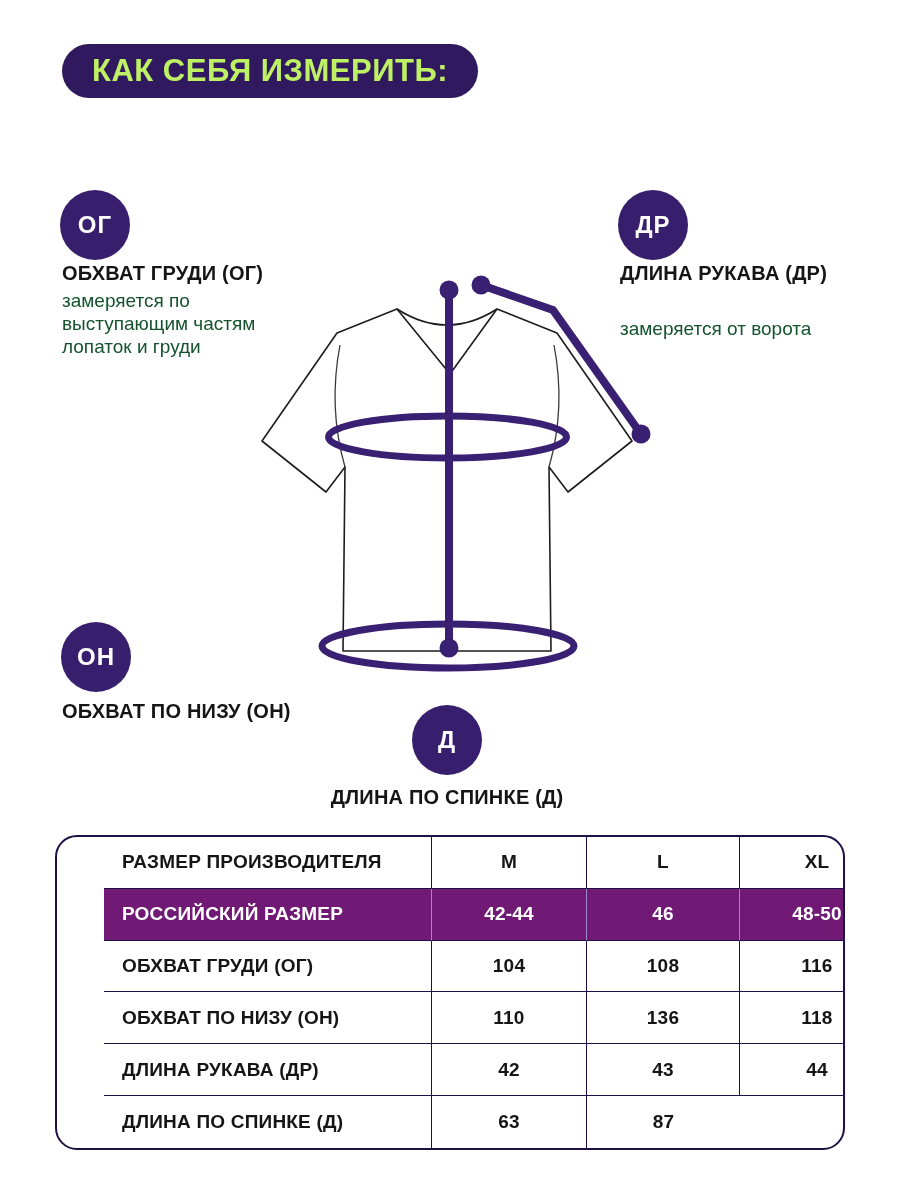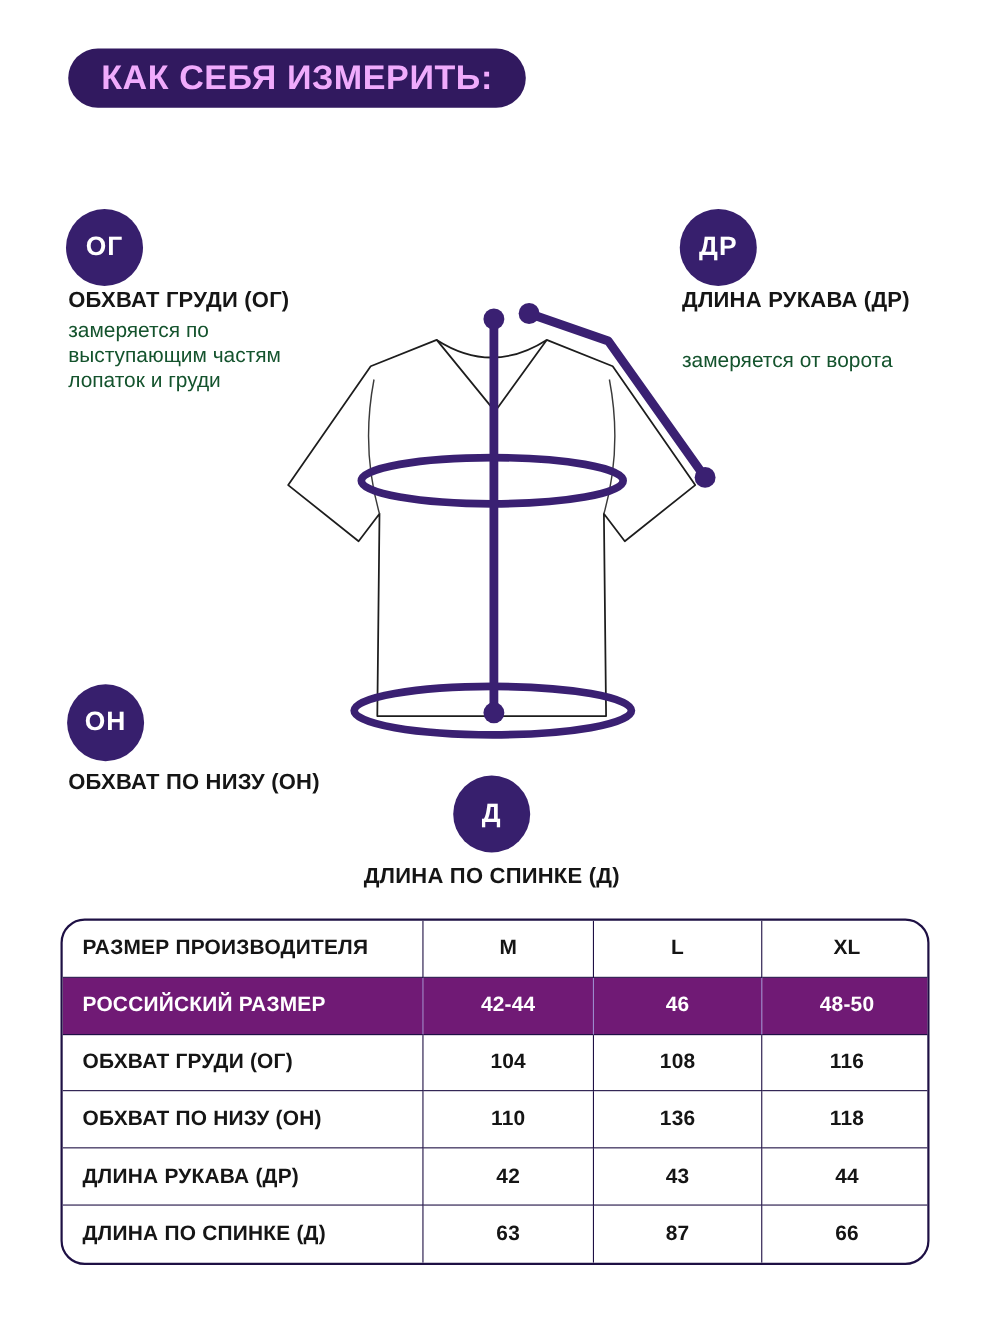--- a/index.html
+++ b/index.html
@@ -20,21 +20,21 @@
     left: 62px;
     top: 44px;
     height: 54px;
     padding: 0 30px;
     background: #31195f;
     border-radius: 27px;
     display: inline-flex;
     align-items: center;
   }
   .header-pill .title {
-    color: #f0abfc;
+    color: #bef264;
     font-size: 31px;
     font-weight: bold;
     letter-spacing: 0.5px;
     white-space: nowrap;
   }
 
   
   .badge {
     position: absolute;
     width: 70px;
@@ -99,20 +99,21 @@
     left: 55px;
     top: 835px;
     width: 790px;
     height: 315px;
     border: 2px solid #1e1044;
     border-radius: 22px;
     overflow: hidden;
     display: grid;
     grid-template-rows: repeat(6, 1fr);
     background: #ffffff;
+    padding-left: 47px;
   }
   .trow {
     display: grid;
     grid-template-columns: 328px 155px 153px 154px;
   }
   .tcell {
     display: flex;
     align-items: center;
     justify-content: center;
     font-size: 19px;
@@ -213,17 +214,16 @@
     <div class="trow">
       <div class="tcell label">ДЛИНА РУКАВА (ДР)</div>
       <div class="tcell">42</div>
       <div class="tcell">43</div>
       <div class="tcell">44</div>
     </div>
     <div class="trow">
       <div class="tcell label">ДЛИНА ПО СПИНКЕ (Д)</div>
       <div class="tcell">63</div>
       <div class="tcell">87</div>
-      <div class="tcell">66</div>
     </div>
   </div>
 
 </div>
 
 </body></html>

